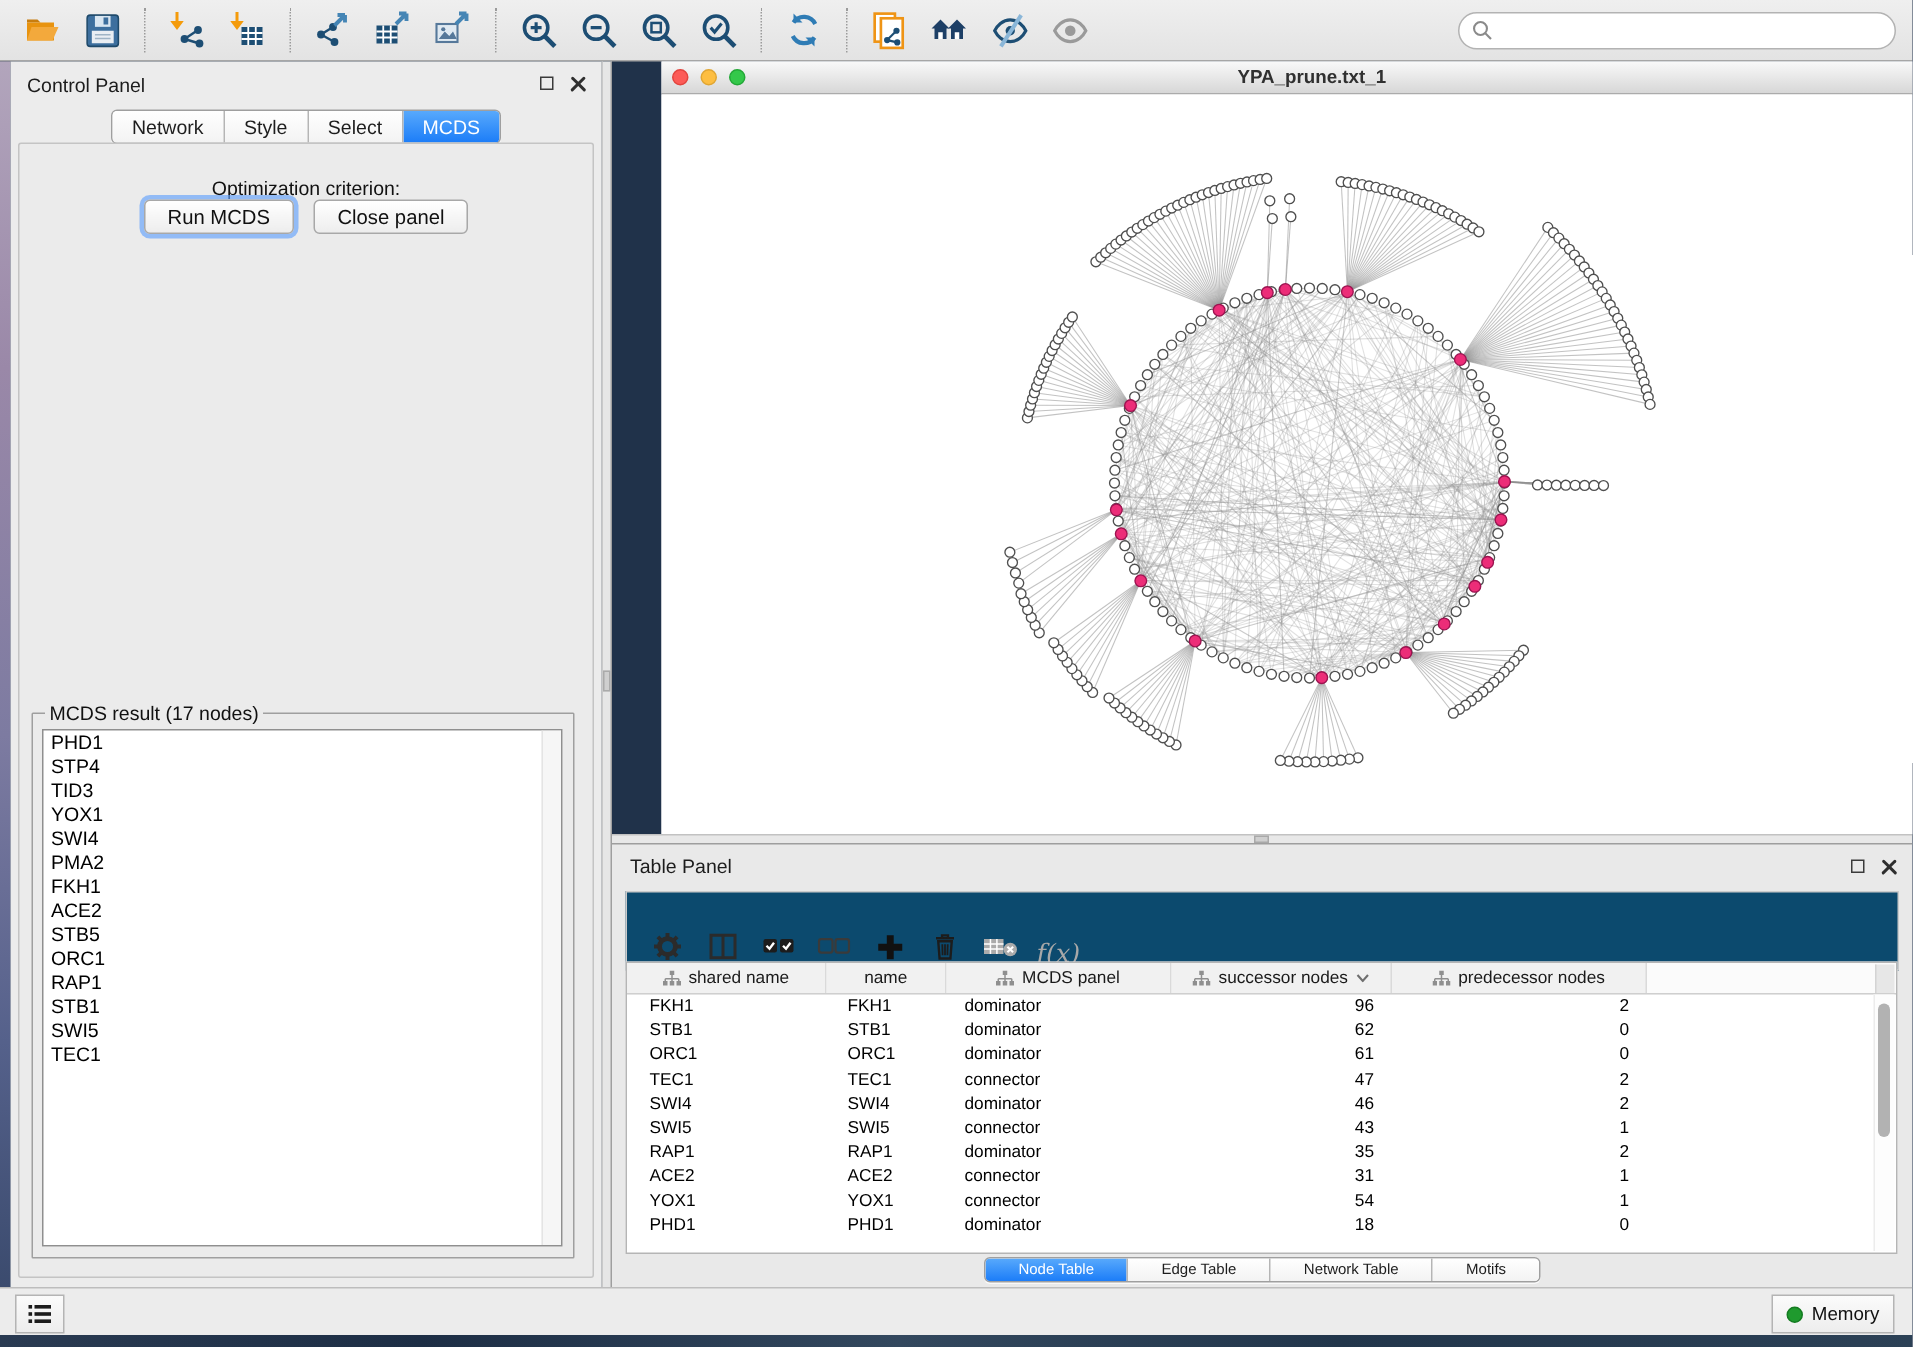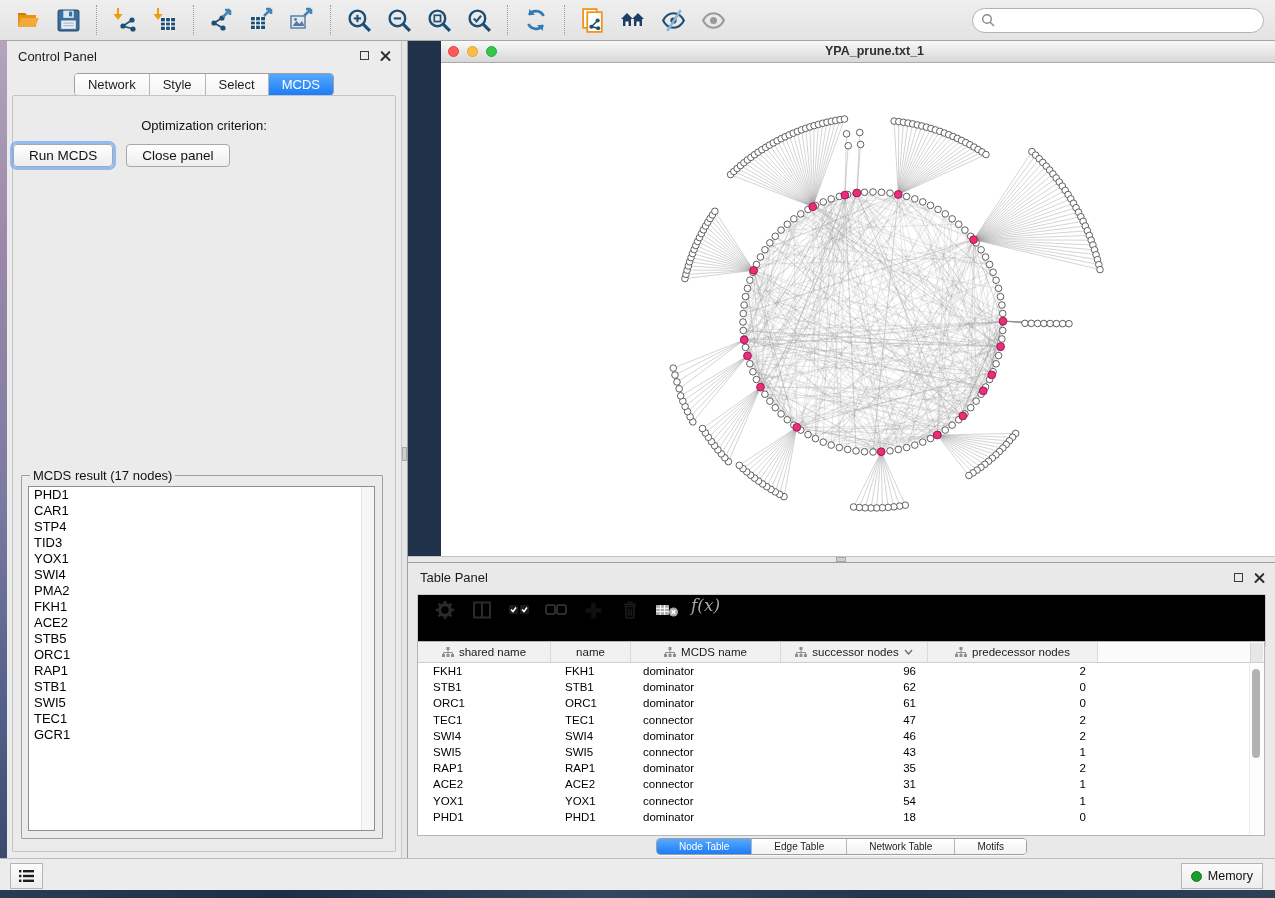--- a/index.html
+++ b/index.html
@@ -24,21 +24,21 @@
   .seg{display:inline-flex;border:1px solid #9f9f9f;border-radius:4px;background:#fff;overflow:hidden;box-shadow:0 1px 0 rgba(255,255,255,.7);}
   .seg-tab{padding:3px 13px;font-size:13px;color:#1d1d1d;border-left:1px solid #b5b5b5;background:linear-gradient(#ffffff,#f3f3f3);cursor:default;}
   .seg-tab:first-child{border-left:none;}
   .seg-tab.selected{background:linear-gradient(#58a9fc,#1c7df8);color:#fff;}
   .cp-tabs-row{position:absolute;left:0;top:32px;width:100%;text-align:center;}
   .cp-body{position:absolute;left:5px;right:5px;top:54px;bottom:6px;border:1px solid #c4c4c4;border-radius:2px;background:#ebebeb;}
   .crit-label{margin-top:22px;text-align:center;font-size:13px;color:#111;}
   .dropdown{margin:9px auto 0;width:312px;height:23px;background:#fff;border:1px solid #adadad;border-radius:4px;display:flex;align-items:center;box-shadow:0 1px 1px rgba(0,0,0,.08);}
   .dropdown .dd-value{flex:1;text-align:center;font-size:13.5px;color:#111;white-space:nowrap;overflow:hidden;}
   .dd-stepper{width:17px;height:19px;margin-right:2px;border-radius:3.5px;background:linear-gradient(#6db6ff,#1f80f9);display:flex;flex-direction:column;align-items:center;justify-content:center;gap:1.5px;flex:0 0 auto;}
-  .btn-row{display:flex;gap:13px;margin-top:11px;}
+  .btn-row{display:flex;justify-content:center;gap:13px;}
   .mac-btn{height:23px;padding:0 15px;font-size:13.5px;color:#111;background:linear-gradient(#ffffff,#ededed);border:1px solid #a8a8a8;border-radius:4px;font-family:"Liberation Sans",sans-serif;}
   .mac-btn.focused{box-shadow:0 0 0 3px rgba(99,161,252,.65);}
   fieldset.mcds-box{position:absolute;left:8px;right:12px;top:372px;bottom:12px;border:1px solid #9f9f9f;border-radius:1px;margin:0;padding:0;}
   fieldset.mcds-box legend{font-size:13px;color:#111;margin-left:8px;padding:0 3px;}
   .listbox{position:absolute;left:6px;right:7px;top:3px;bottom:7px;background:#fff;border:1px solid #8f8f8f;overflow:hidden;}
   .list-scroll{position:absolute;right:0;top:0;bottom:0;width:12px;background:#f6f6f6;border-left:1px solid #e4e4e4;}
   .list-item{font-size:13px;line-height:16px;padding-left:5px;color:#000;}
   
   .v-splitter{position:absolute;left:401px;top:41px;width:7px;height:817px;background:#e6e6e6;border-left:1px solid #c9c9c9;border-right:1px solid #9f9f9f;box-sizing:border-box;}
   .v-grip{position:absolute;left:0px;top:406px;width:5px;height:14px;background:#cfcfcf;border:1px solid #aaa;box-sizing:border-box;}
@@ -51,21 +51,21 @@
   .light.yellow{background:#fdbe41;border:.5px solid #e0a633;}
   .light.green{background:#34c84a;border:.5px solid #23a837;}
   .net-title{position:absolute;left:0;right:0;top:3px;text-align:center;font-size:12.5px;font-weight:bold;color:#303030;}
   .net-canvas{position:absolute;left:0;top:22px;right:0;bottom:0;background:#fff;}
   
   .h-splitter{position:absolute;left:408px;top:556px;width:867px;height:6px;background:#e8e8e8;border-top:1px solid #c2c2c2;box-sizing:border-box;}
   .h-grip{position:absolute;left:428px;top:0px;width:10px;height:5px;background:#cfcfcf;border:1px solid #a9a9a9;box-sizing:border-box;}
   
   .table-panel{position:absolute;left:408px;top:562px;width:867px;height:296px;background:#e9e9e9;border-top:1px solid #9e9e9e;box-sizing:border-box;}
   .tp-title{position:absolute;left:12px;top:7px;font-size:13px;color:#1c1c1c;}
-  .tp-toolbar{position:absolute;left:9px;right:9px;top:31px;height:53px;background:#000000;border:1px solid #cbcbcb;display:flex;align-items:flex-start;padding-left:12px;box-sizing:border-box;gap:7px;}
+  .tp-toolbar{position:absolute;left:9px;right:9px;top:31px;height:53px;background:#0c4a6e;border:1px solid #cbcbcb;display:flex;align-items:flex-end;padding-left:12px;box-sizing:border-box;gap:7px;}
   .tb-icon{width:30px;height:30px;display:flex;align-items:center;justify-content:center;}
   .fx-label{font-size:17px;font-family:"DejaVu Serif",serif;font-style:italic;color:#a8a8a8;margin-left:2px;}
   .tp-table{position:absolute;left:9px;right:10px;top:78px;height:195px;background:#fff;border:1px solid #b5b5b5;box-sizing:border-box;overflow:hidden;}
   .thead{display:flex;height:20px;background:#f1f1f1;border-bottom:1px solid #cfcfcf;}
   .th{display:flex;align-items:center;justify-content:center;gap:5px;font-size:11.5px;color:#1a1a1a;border-right:1px solid #dadada;box-sizing:border-box;background:#f1f1f1;}
   .th.filler{flex:1;background:#fbfbfb;border-right:none;}
   .tbody{position:relative;}
   .tr{display:flex;height:16.2px;line-height:16.2px;}
   .td{font-size:11.5px;color:#000;box-sizing:border-box;white-space:nowrap;overflow:hidden;}
   .td.c0{padding-left:15px;} .td.c1{padding-left:14px;} .td.c2{padding-left:12px;}
@@ -260,35 +260,33 @@
       <div class="crit-label">Optimization criterion:</div>
       <div class="btn-row">
         <button class="mac-btn focused">Run MCDS</button>
         <button class="mac-btn">Close panel</button>
       </div>
       <fieldset class="mcds-box">
         <legend>MCDS result (17 nodes)</legend>
         <div class="listbox">
           <div>
               <div class="list-item">PHD1</div>
-              <div class="list-item">CAR1</div>
               <div class="list-item">STP4</div>
               <div class="list-item">TID3</div>
               <div class="list-item">YOX1</div>
               <div class="list-item">SWI4</div>
               <div class="list-item">PMA2</div>
               <div class="list-item">FKH1</div>
               <div class="list-item">ACE2</div>
               <div class="list-item">STB5</div>
               <div class="list-item">ORC1</div>
               <div class="list-item">RAP1</div>
               <div class="list-item">STB1</div>
               <div class="list-item">SWI5</div>
               <div class="list-item">TEC1</div>
-              <div class="list-item">GCR1</div>
             </div>
           <div class="list-scroll"></div>
         </div>
       </fieldset>
     </div>
   </div>
 
   <div class="v-splitter">
       <div class="v-grip"></div>
     </div>
@@ -1280,21 +1278,21 @@
                 </g>
                 <g stroke="#8f8f8f" stroke-width="1">
                   <line x1="6" y1="3" x2="6" y2="5.5"></line>
                   <line x1="1.5" y1="5.5" x2="10.5" y2="5.5"></line>
                   <line x1="1.5" y1="5.5" x2="1.5" y2="7"></line>
                   <line x1="6" y1="5.5" x2="6" y2="7"></line>
                   <line x1="10.5" y1="5.5" x2="10.5" y2="7"></line>
                 </g>
               </svg>
             </span>
-            <span>MCDS name</span>
+            <span>MCDS panel</span>
           </div>
           <div class="th" style="width: 147px;">
             <span style="display: inline-flex;">
               <svg width="12" height="11" viewBox="0 0 12 11">
                 <g fill="#8f8f8f">
                   <rect x="4.5" y="0" width="3" height="3"></rect>
                   <rect x="0" y="7" width="3" height="3"></rect>
                   <rect x="4.5" y="7" width="3" height="3"></rect>
                   <rect x="9" y="7" width="3" height="3"></rect>
                 </g>

